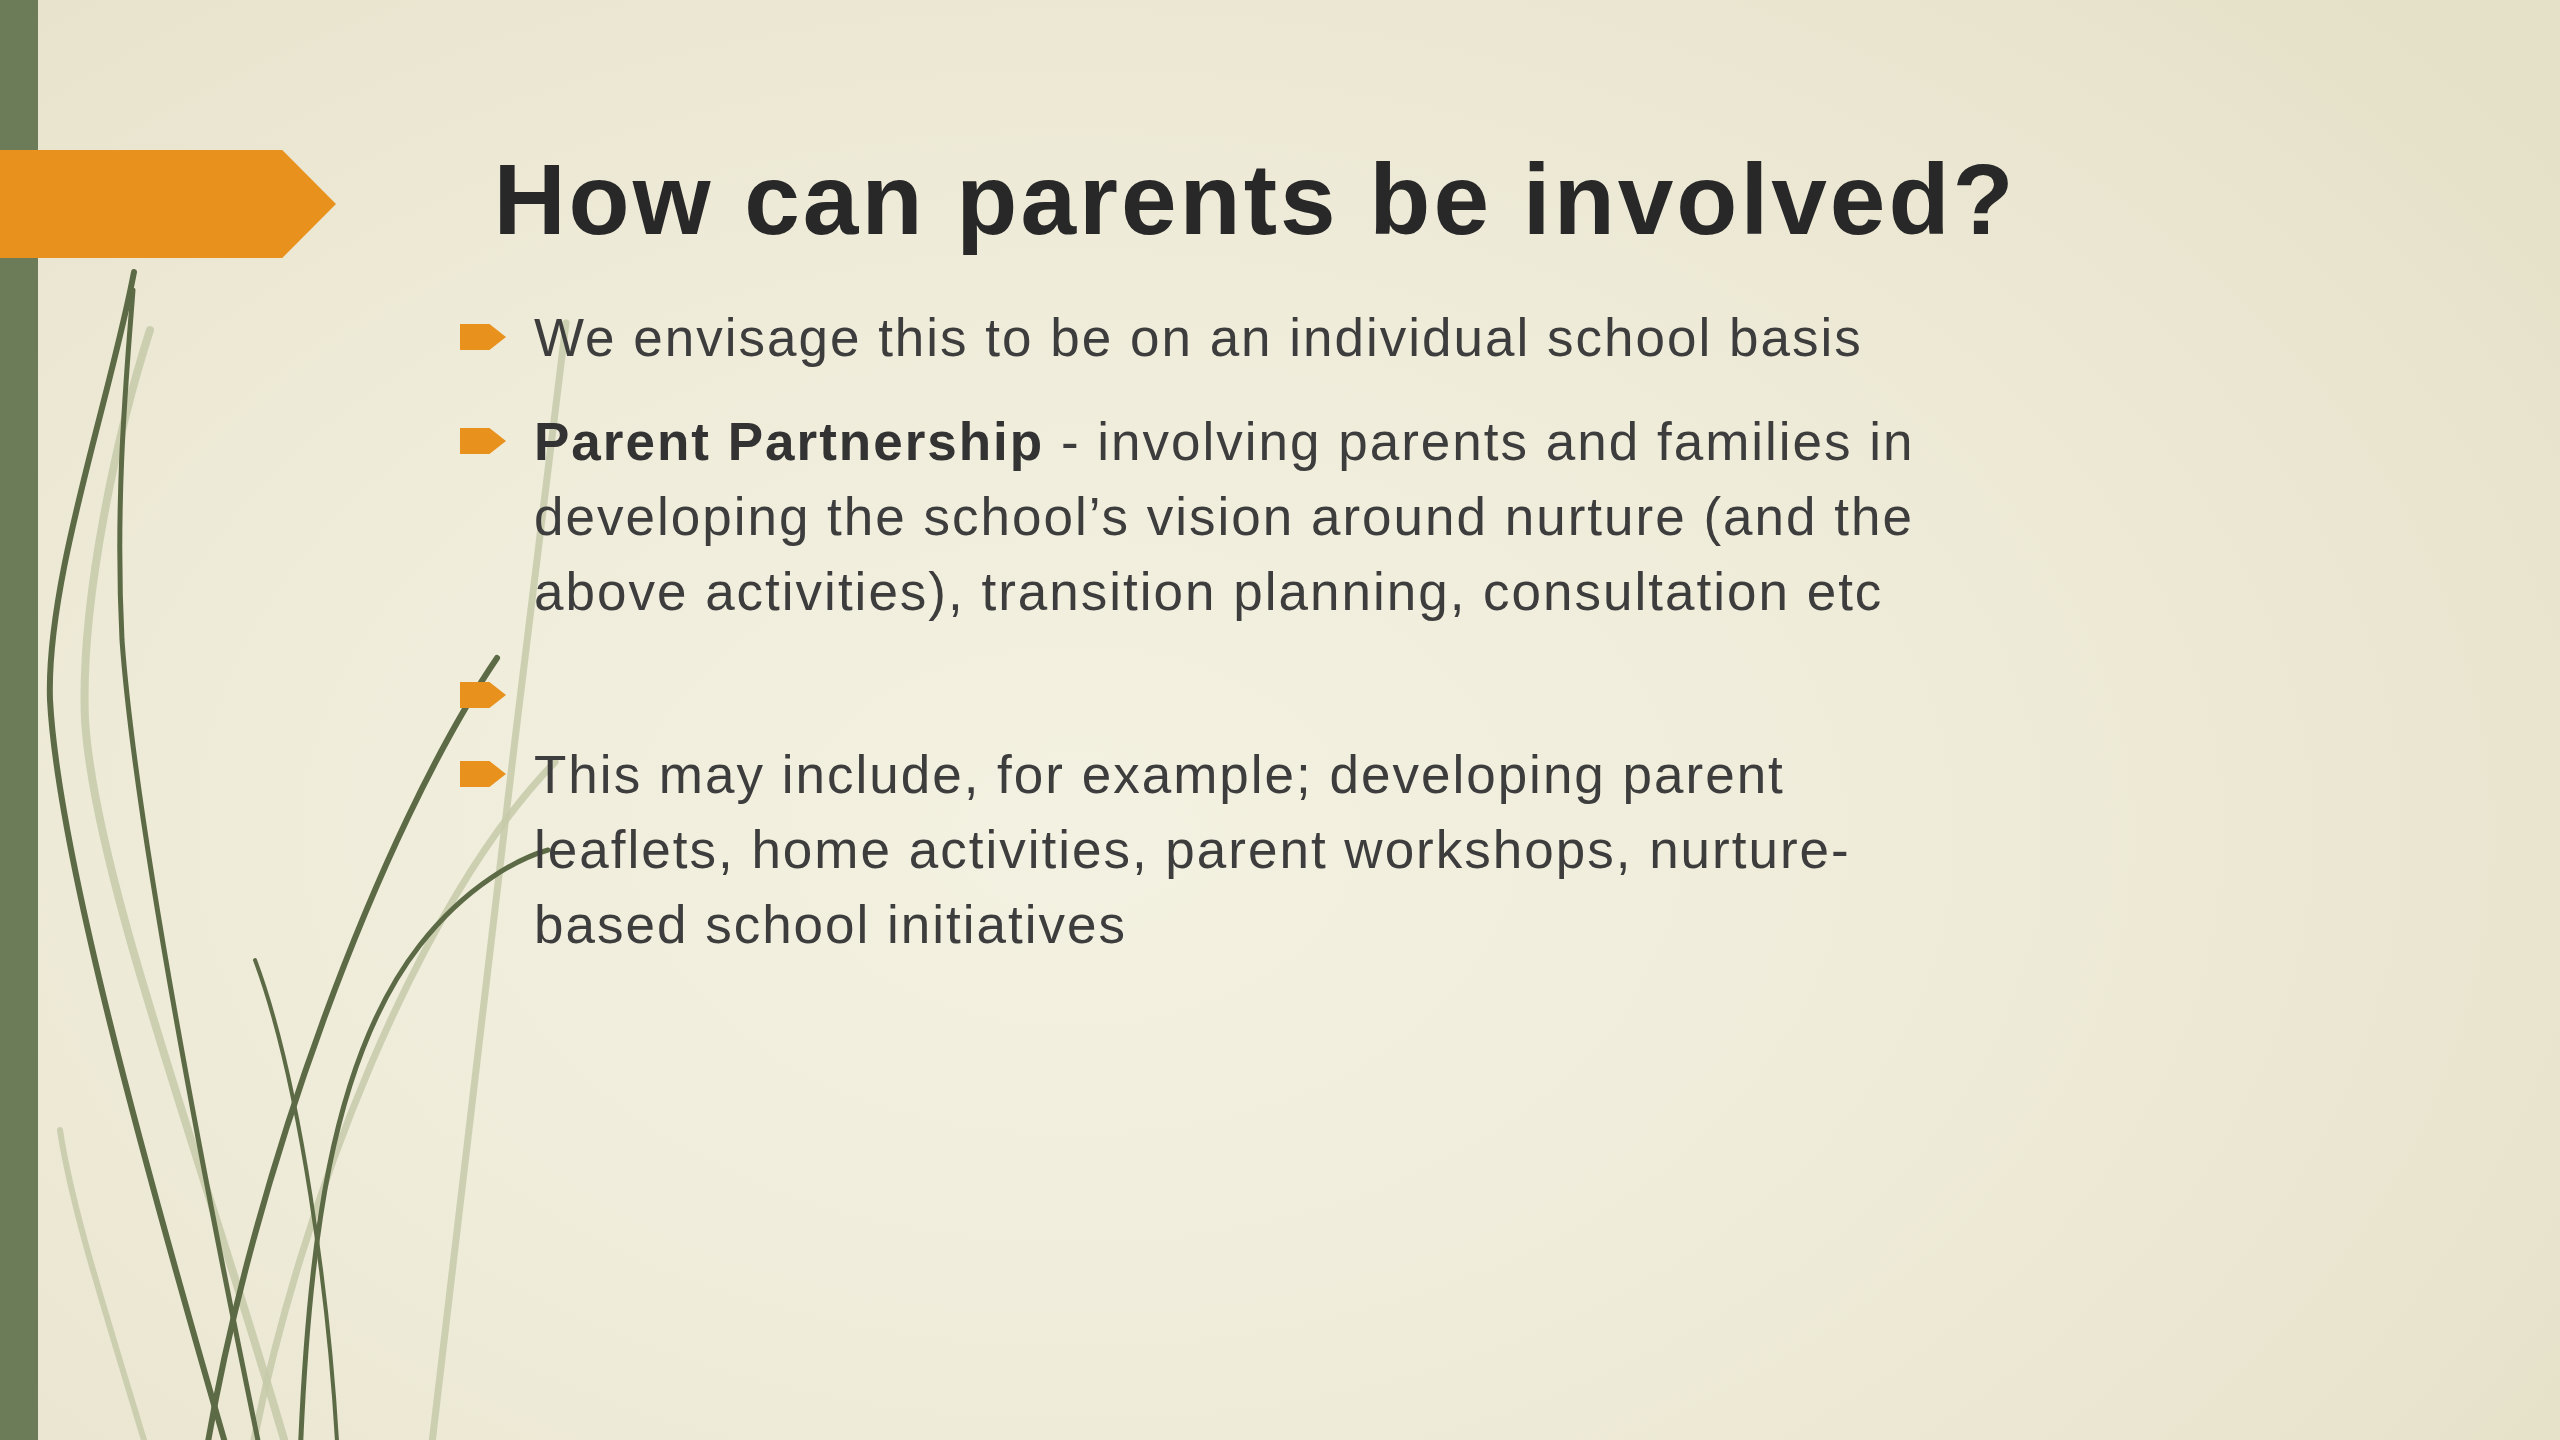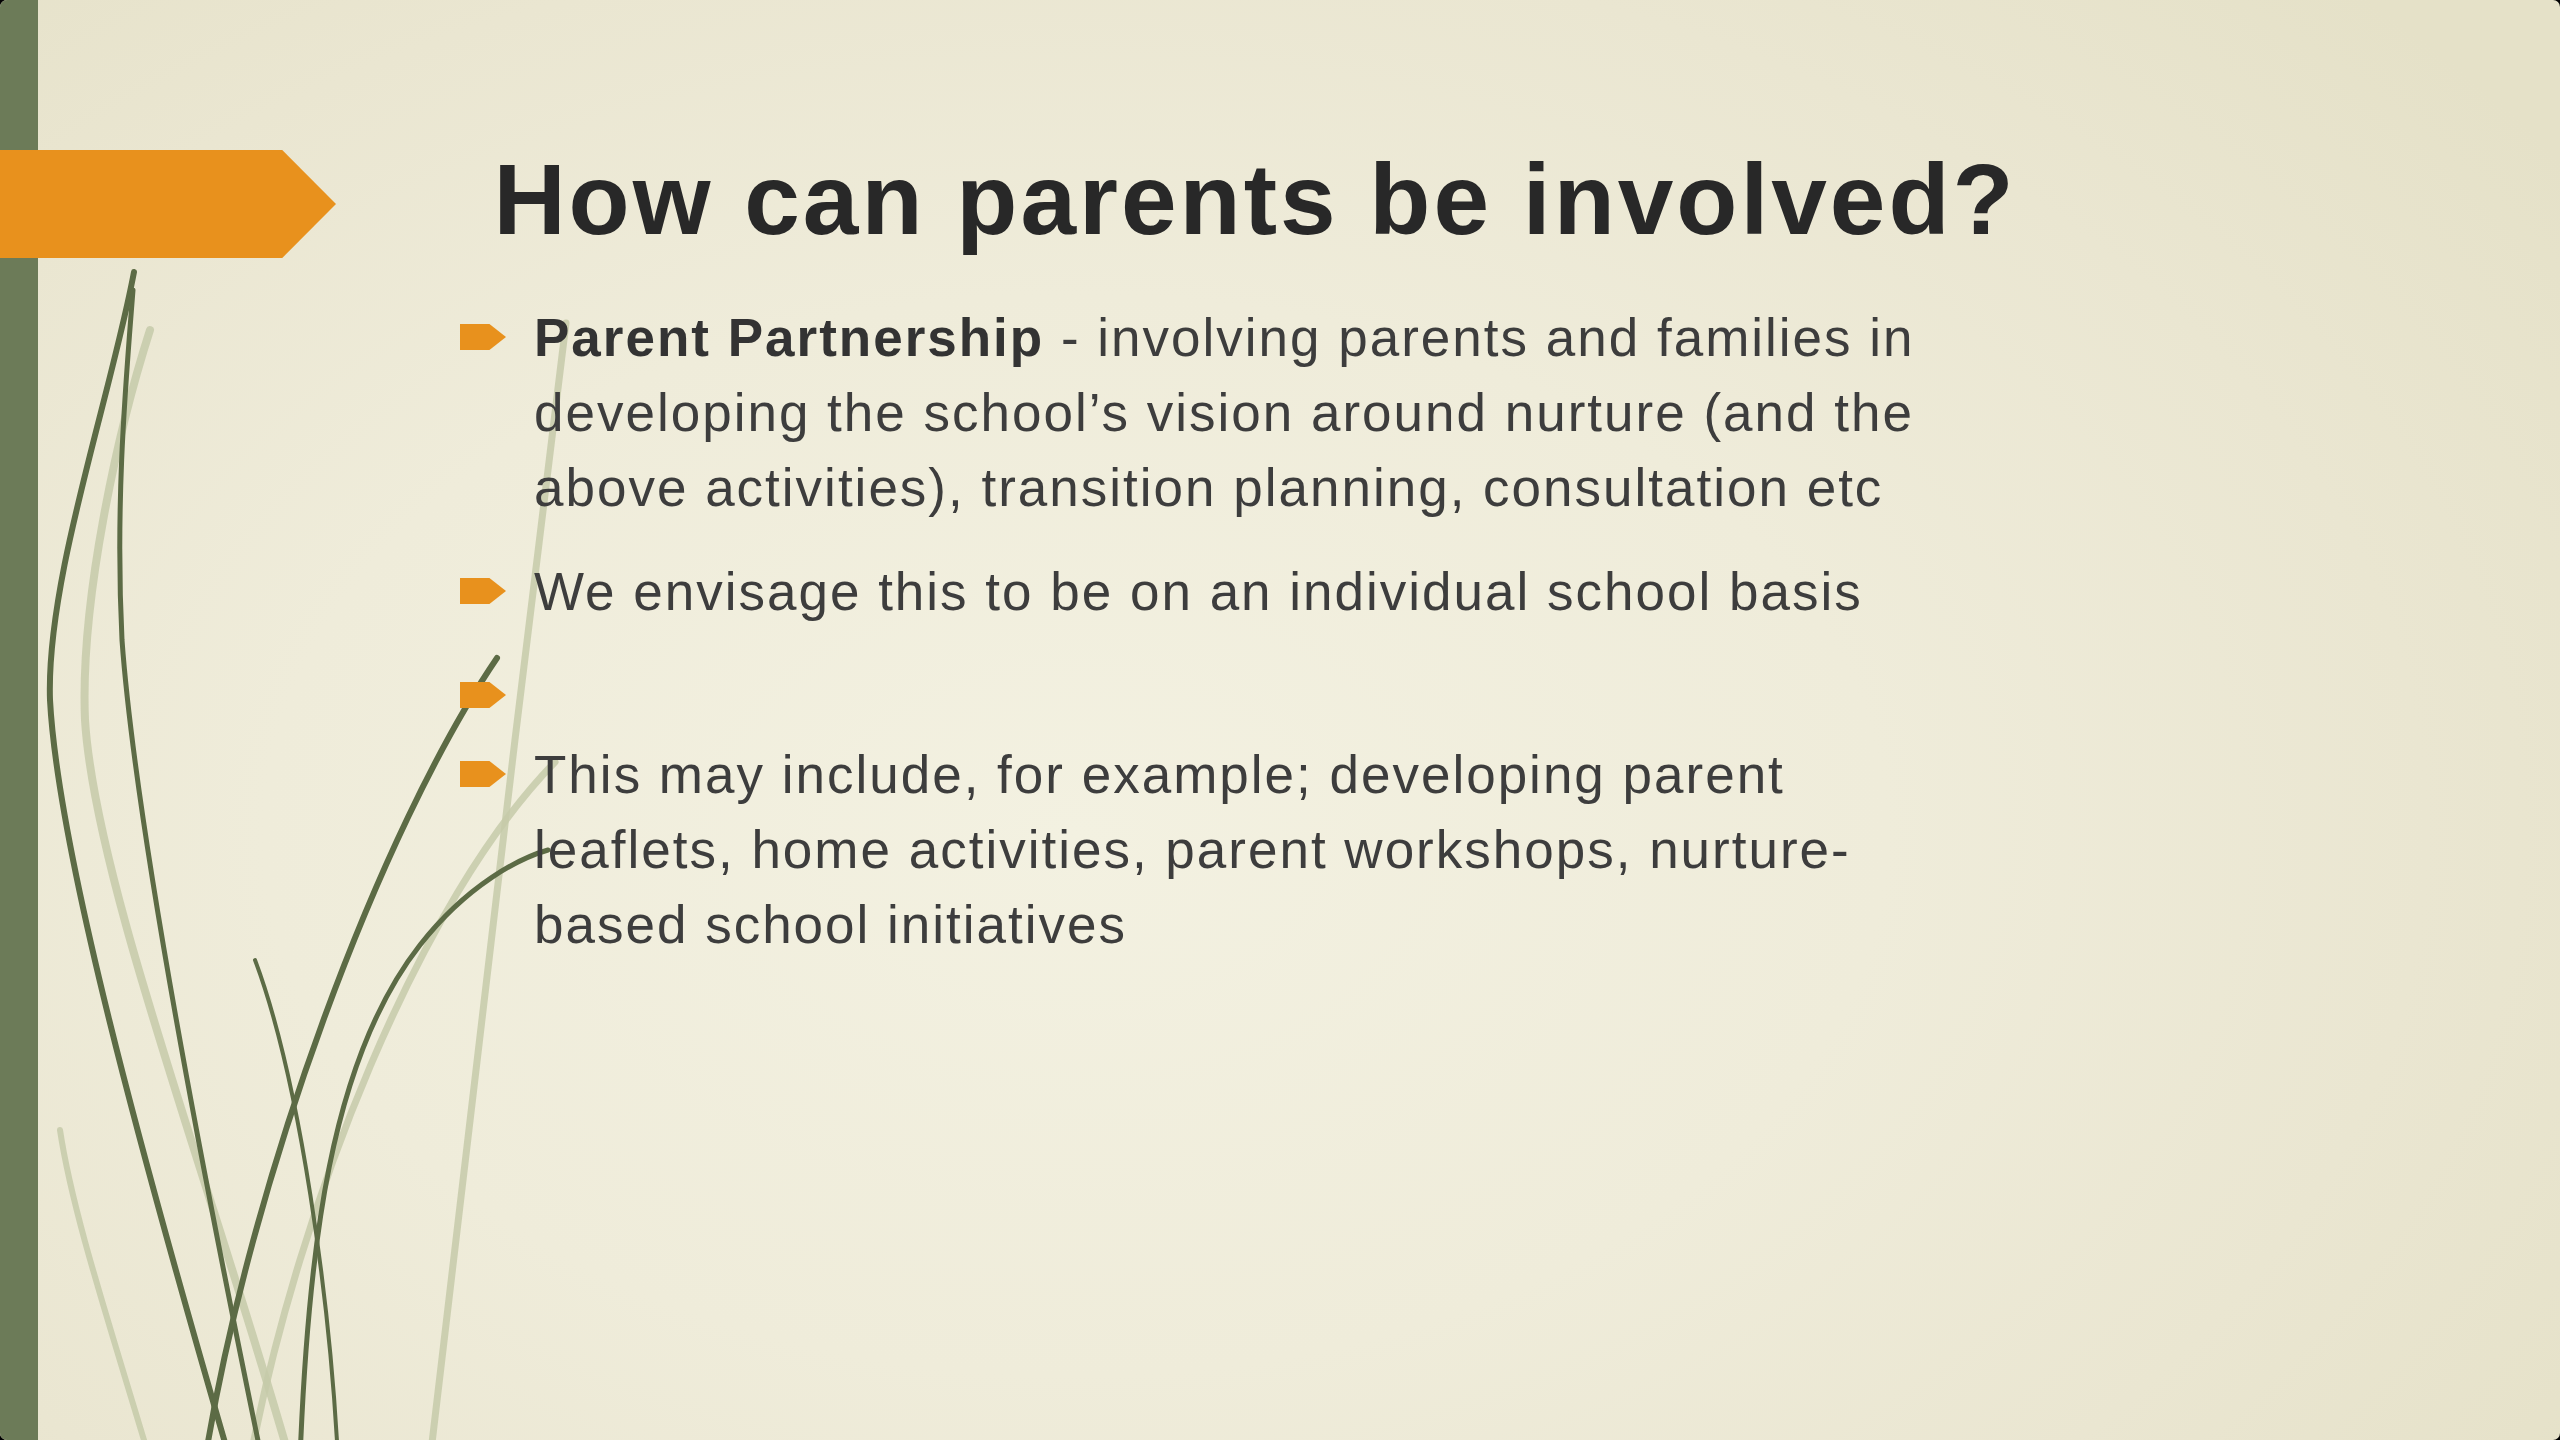--- a/index.html
+++ b/index.html
@@ -8,21 +8,20 @@
     background: #000;
   }
   .slide {
     position: relative;
     width: 2560px;
     height: 1440px;
     overflow: hidden;
     background:
       radial-gradient(ellipse 1800px 1200px at 42% 58%, #F3F1E1 0%, #EFECDA 45%, #EAE6D1 75%, #E5E1C8 100%);
     font-family: "Liberation Sans", "DejaVu Sans", sans-serif;
-    border-radius: 7px;
   }
   .left-bar {
     position: absolute;
     left: 0; top: 0;
     width: 38px; height: 1440px;
     background: #6C7B58;
   }
   .grass-svg {
     position: absolute;
     left: 0; top: 0;
@@ -105,28 +104,28 @@
   <div class="left-bar"></div>
 
   <div class="title-banner"></div>
 
   <div class="slide-title">How can parents be involved?</div>
 
   <div class="content">
 
     <div class="bullet">
       <span class="bullet-marker"></span>
-      <p><span class="bold">Parent Partnership</span><span> -  involving parents and families in
-developing the school’s vision around nurture (and the
-above activities), transition planning, consultation etc</span></p>
+      <p><span class="bold"></span><span>We envisage this to be on an individual school basis</span></p>
     </div>
 
     <div class="bullet">
       <span class="bullet-marker"></span>
-      <p><span class="bold"></span><span>We envisage this to be on an individual school basis</span></p>
+      <p><span class="bold">Parent Partnership</span><span> -  involving parents and families in
+developing the school’s vision around nurture (and the
+above activities), transition planning, consultation etc</span></p>
     </div>
 
     <div class="bullet">
       <span class="bullet-marker"></span>
     </div>
 
     <div class="bullet">
       <span class="bullet-marker"></span>
       <p><span class="bold"></span><span>This may include, for example; developing parent
 leaflets, home activities, parent workshops, nurture-

